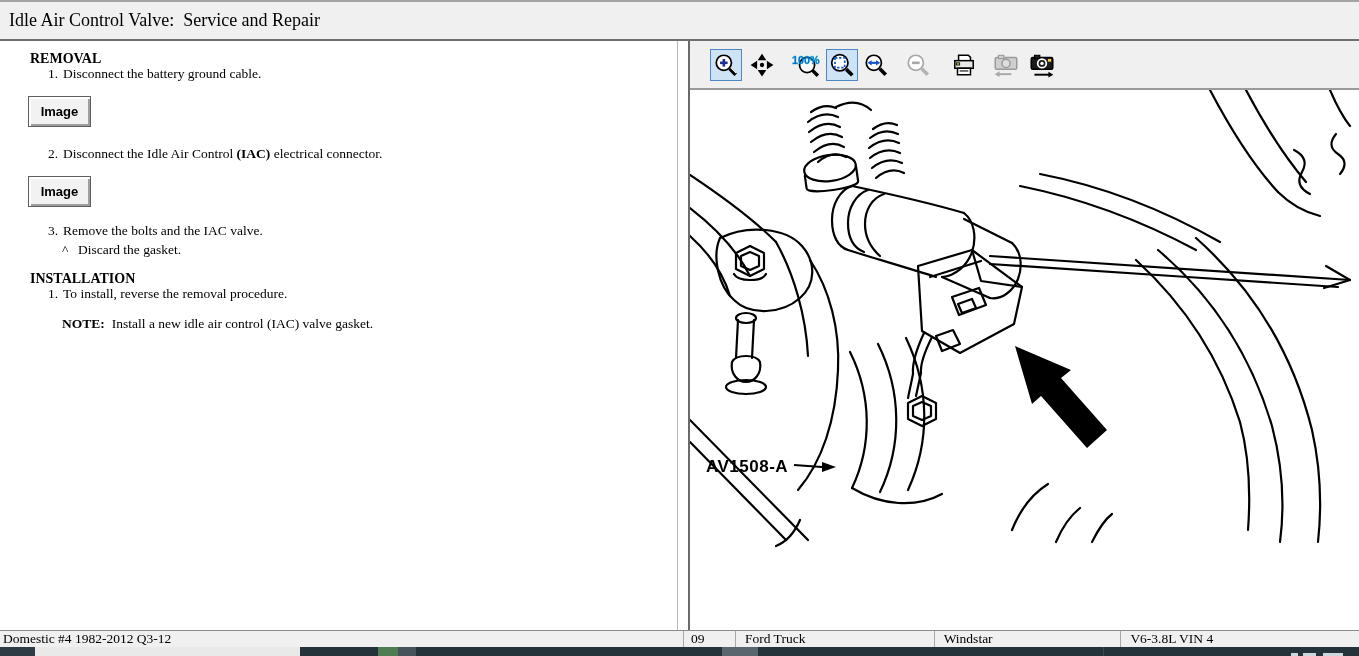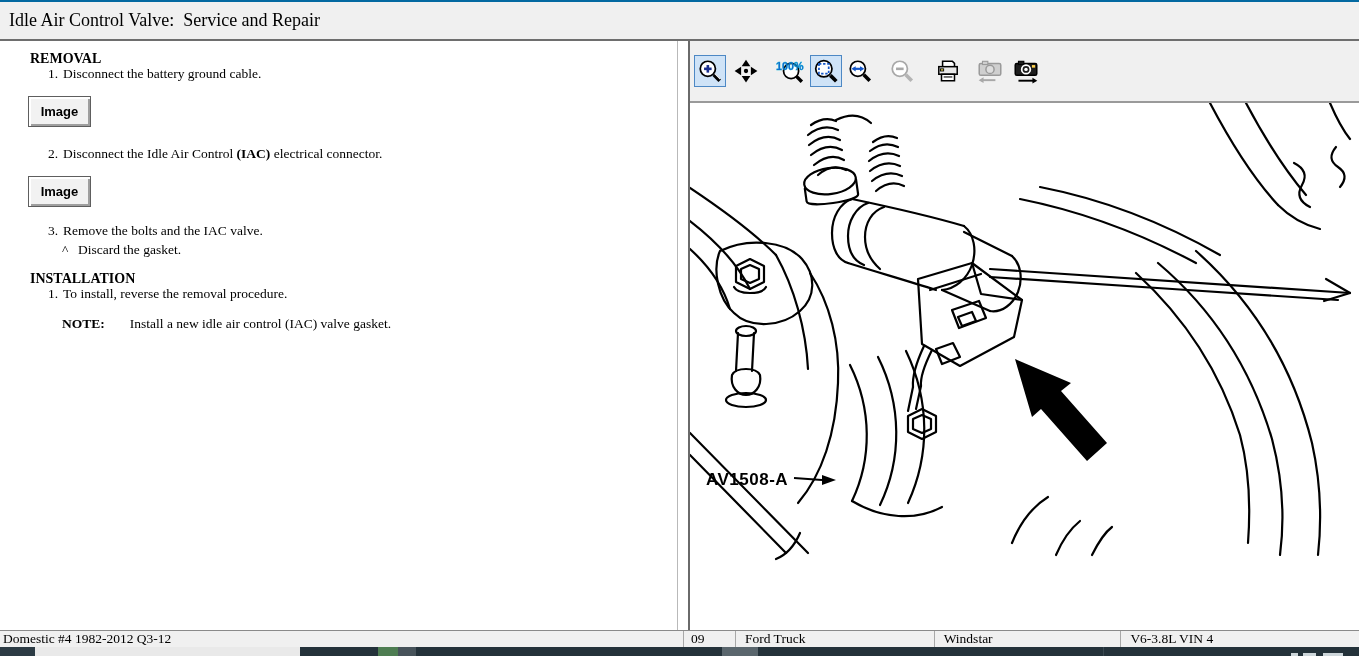--- a/index.html
+++ b/index.html
@@ -4,21 +4,21 @@
 <style>
   * { box-sizing: border-box; }
   html,body { margin:0; padding:0; }
   body {
     width:1359px; height:656px; position:relative; overflow:hidden;
     background:#ffffff; font-family:"Liberation Serif", serif; color:#000;
   }
   
   .titlebar {
     position:absolute; left:0; top:0; width:1359px; height:41px;
-    background:#f0f0f0; border-top:2px solid #0369a1; border-bottom:2px solid #6e6e6e;
+    background:#f0f0f0; border-top:2px solid #a3a3a3; border-bottom:2px solid #6e6e6e;
     display:flex; align-items:center; padding-left:9px;
     font-size:18px; white-space:pre;
   }
   
   .main { position:absolute; left:0; top:41px; width:1359px; height:589px; }
   .left-panel {
     position:absolute; left:0; top:0; width:677px; height:589px; background:#fff;
   }
   .splitter {
     position:absolute; left:677px; top:0; width:13px; height:589px;
@@ -32,22 +32,22 @@
   .img-btn {
     position:absolute; left:28px; width:63px; height:31px;
     background:#f2f2f2; border:1px solid #5e5e5e;
     box-shadow: inset 2px 2px 0 #ffffff, inset -2px -2px 0 #9f9f9f;
     font-family:"Liberation Sans", sans-serif; font-weight:bold; font-size:13px;
     display:flex; align-items:center; justify-content:center; cursor:pointer;
   }
   .bold { font-weight:bold; }
   
   .toolbar {
-    height:62px; background:#f0f0f0; border-bottom:2px solid #9a9a9a;
-    display:flex; align-items:center; padding-left:4px;
+    height:49px; background:#f0f0f0; border-bottom:2px solid #9a9a9a;
+    display:flex; align-items:center; padding-left:20px;
   }
   .tbtn {
     width:32px; height:32px; display:flex; align-items:center; justify-content:center;
     border:1px solid transparent; cursor:pointer; flex:none;
   }
   .tbtn.active { background:#cfe3f7; border:1px solid #4d88c4; }
   .tbtn.disabled { cursor:default; }
   .g4{margin-left:4px}.g2{margin-left:2px}.g10{margin-left:10px}.g12{margin-left:12px}.g14{margin-left:14px}
   
   .image-area { position:relative; width:669px; height:538px; background:#fff; }
@@ -108,21 +108,21 @@
       <span style="display:inline-block;width:16px">^</span><span>Discard the gasket.</span>
     </div>
 
     <div class="h-sec" style="top:230px">INSTALLATION</div>
 
     <div class="step" style="left:38px; top:245px">
       <span class="num">1.</span><span>To install, reverse the removal procedure.</span>
     </div>
 
     <div class="step" style="left:62px; top:275px">
-      <span class="bold" style="margin-right:25px">NOTE:</span><span>Install a new idle air control (IAC) valve gasket.</span>
+      <span class="bold" style="margin-right:7px">NOTE:</span><span>Install a new idle air control (IAC) valve gasket.</span>
     </div>
   </div>
 
   <div class="splitter"></div>
 
   <div class="right-panel">
 
     <div class="toolbar">
       <div class="tbtn active">
         <svg width="26" height="26" viewBox="0 0 24 24">

